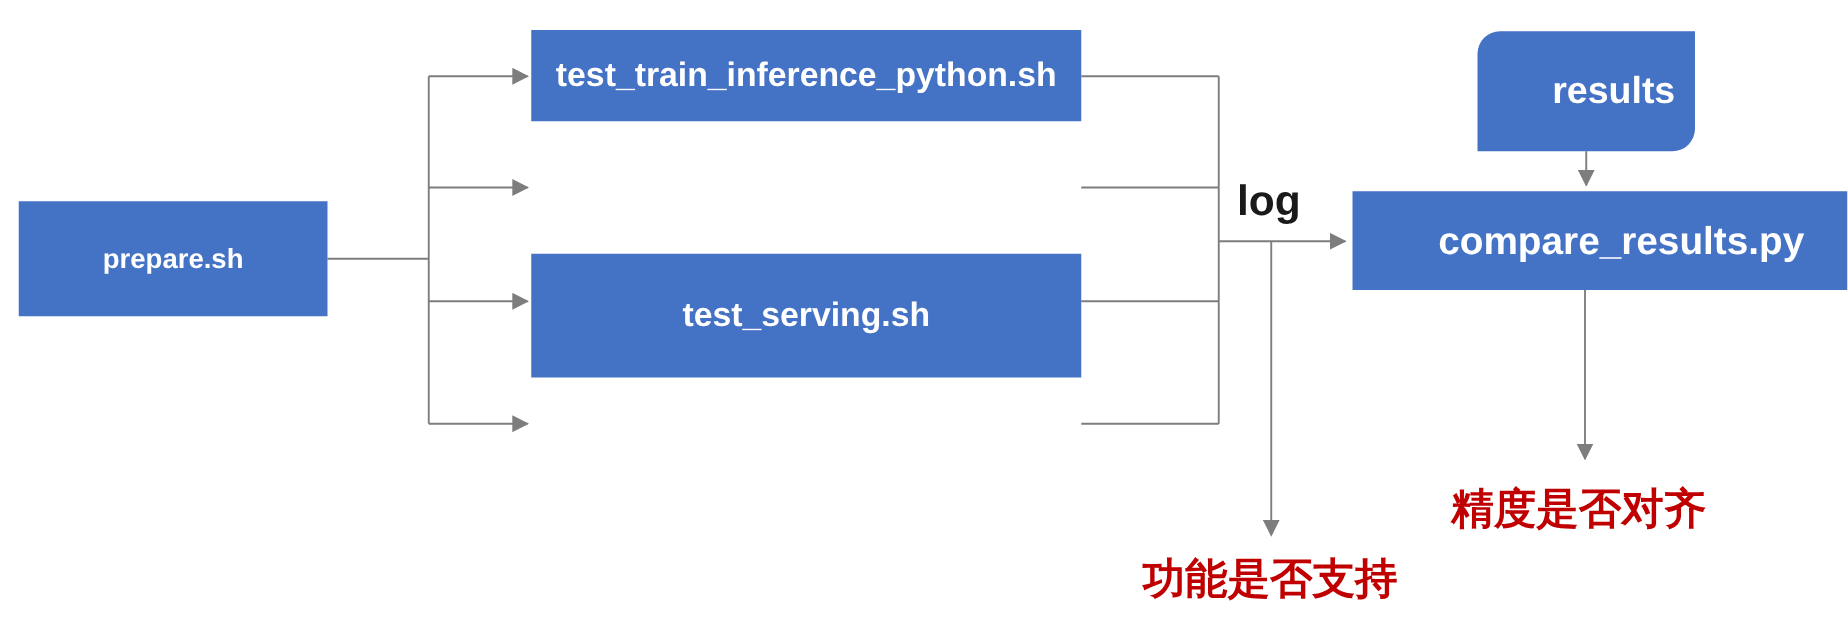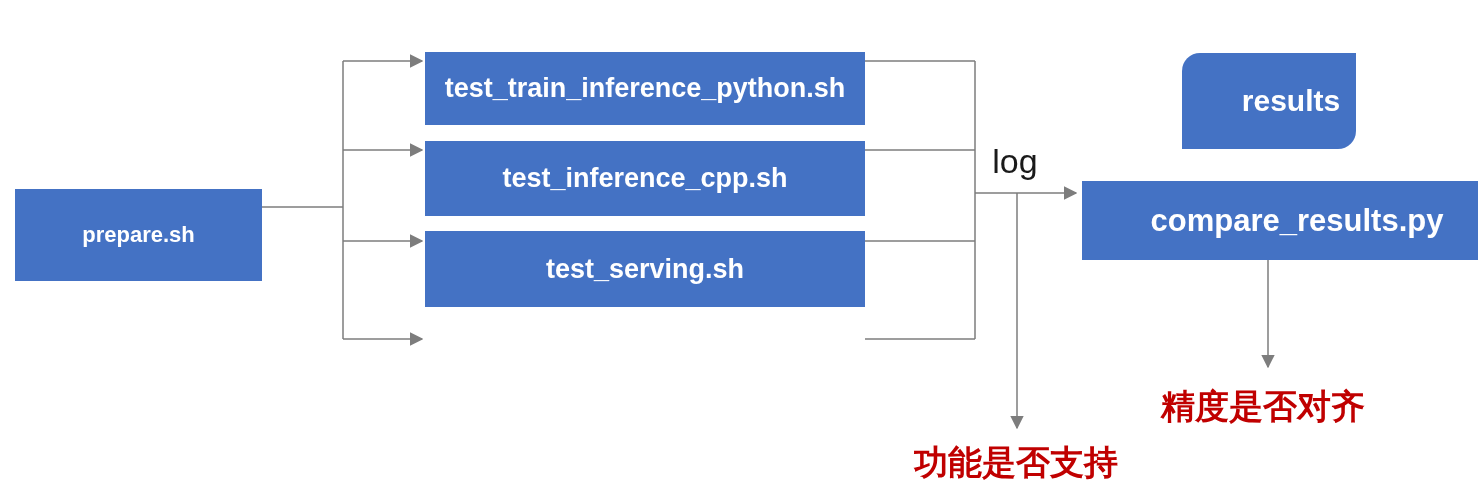--- a/index.html
+++ b/index.html
@@ -21,37 +21,36 @@
   .connector{stroke:var(--connector);stroke-width:1.5;fill:none;}
   #arrowhead path{fill:var(--connector);}
   .node{
     position:absolute;
     background:var(--node-fill);
     color:var(--node-text);
     font-weight:bold;
     display:flex;align-items:center;justify-content:center;
     text-align:center;
     box-sizing:border-box;
-    margin-top:28px;
   }
   .node-prepare{left:15px;top:161px;width:247px;height:92px;font-size:22px;}
   .node-test{left:425px;width:440px;height:75px;font-size:27px;}
   .node-test-1{top:24px;height:73px;}
   .node-test-2{top:113px;}
-  .node-test-3{top:203px;height:76px;}
+  .node-test-3{top:203px;height:99px;}
   .node-test-4{top:302px;}
   .node-results{
     left:1182px;top:25px;width:174px;height:96px;font-size:30px;
     border-radius:18px 0 18px 0;
     padding-left:44px;
   }
   .node-compare{left:1082px;top:153px;width:430px;height:79px;font-size:31px;}
   .edge-label-log{
     position:absolute;left:965px;top:142px;width:100px;
-    color:var(--log-text);font-size:34px;font-weight:normal;
+    color:var(--log-text);font-size:34px;font-weight:bold;
     text-align:center;
   }
   .annotation{
     position:absolute;width:300px;
     color:var(--annotation);font-size:34px;font-weight:bold;
     text-align:center;
   }
   .annotation-function{left:866px;top:440px;}
   .annotation-precision{left:1113px;top:384px;}
 </style>
@@ -89,23 +88,20 @@
     <path class="connector" d="M1268,232 V367" marker-end="url(#arrowhead)"></path>
   </svg>
 
   <div class="node node-prepare">
     <span>prepare.sh</span>
   </div>
 
   <div class="node node-test node-test-1">
     <span>test_train_inference_python.sh</span>
   </div>
-  <div class="node node-test node-test-2">
-    <span>test_inference_cpp.sh</span>
-  </div>
   <div class="node node-test node-test-3">
     <span>test_serving.sh</span>
   </div>
 
   <div class="node node-results">
     <span>results</span>
   </div>
 
   <div class="node node-compare">
     <span>compare_results.py</span>

